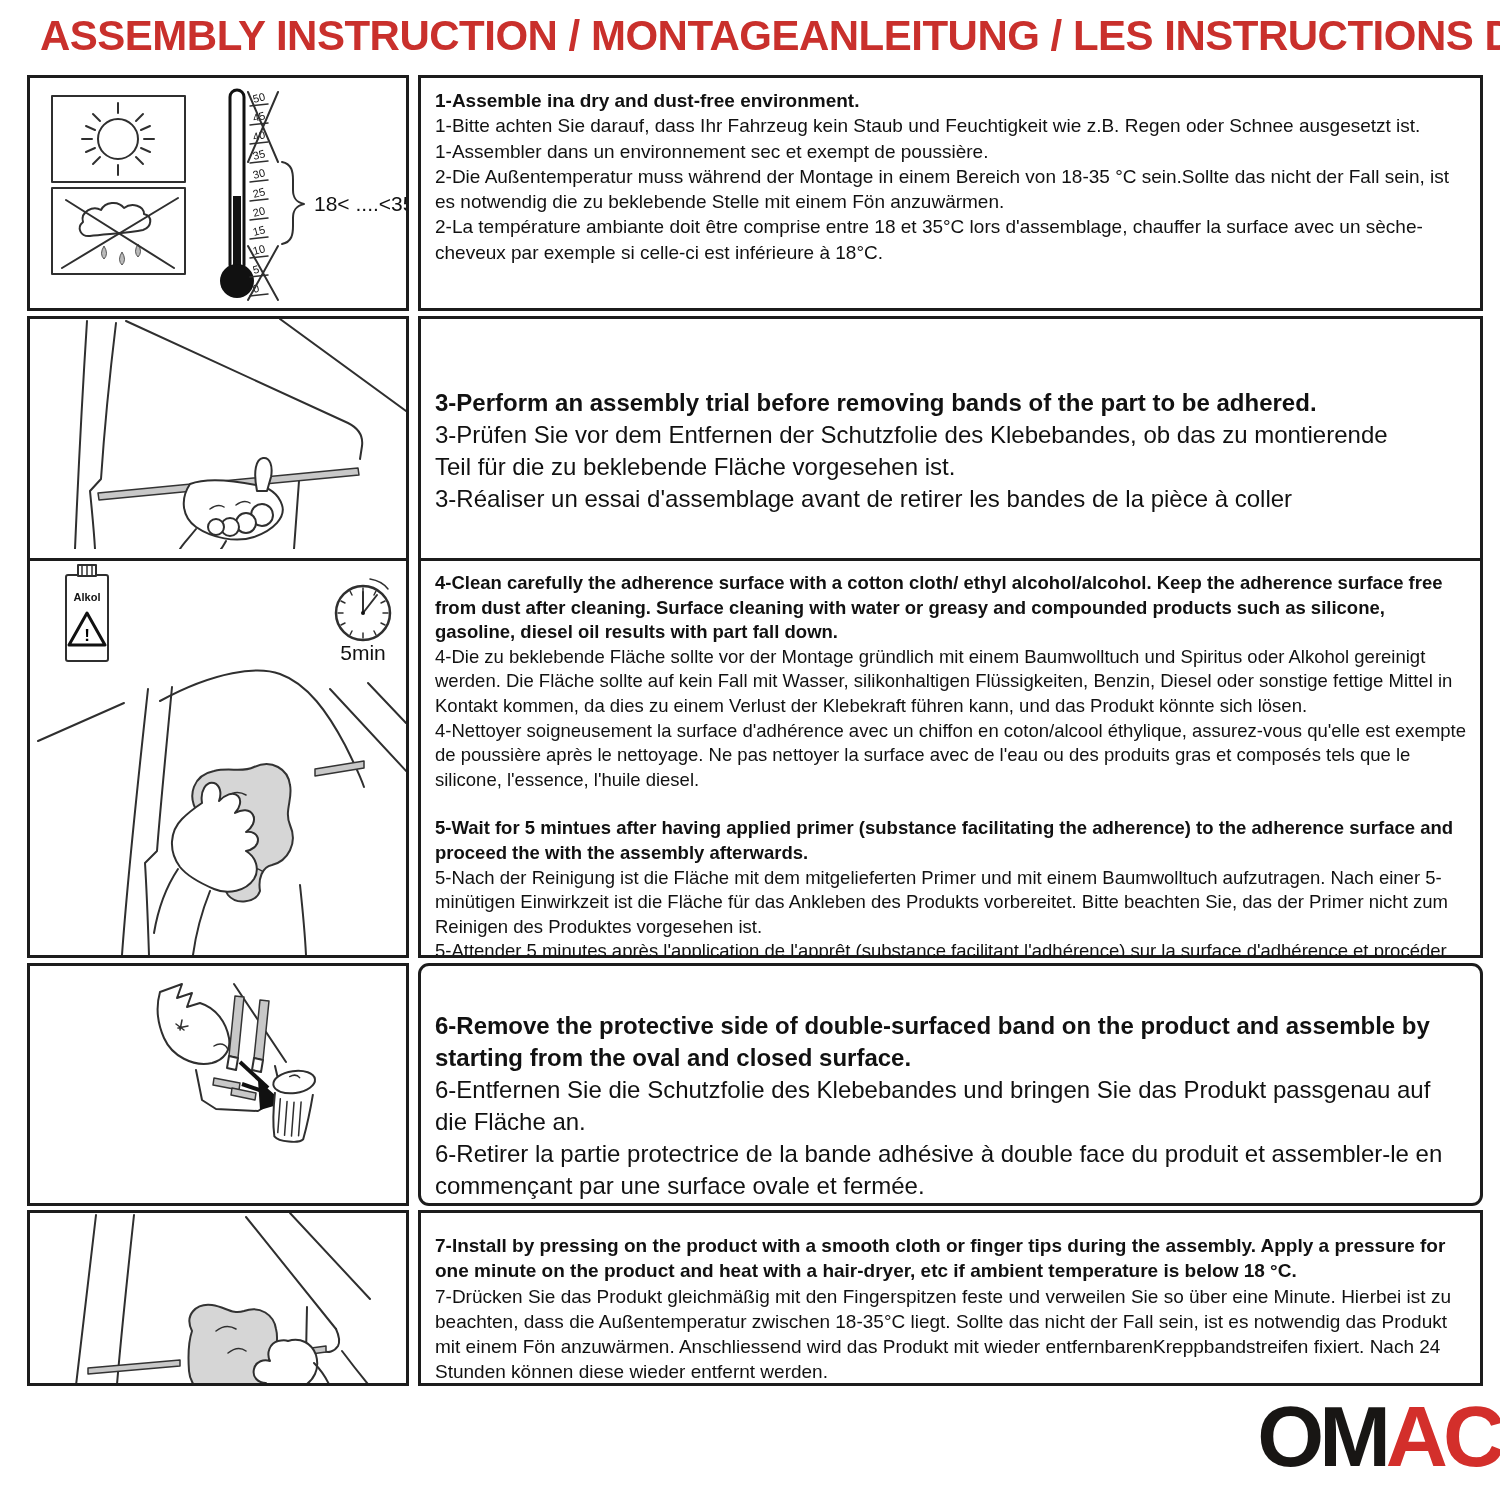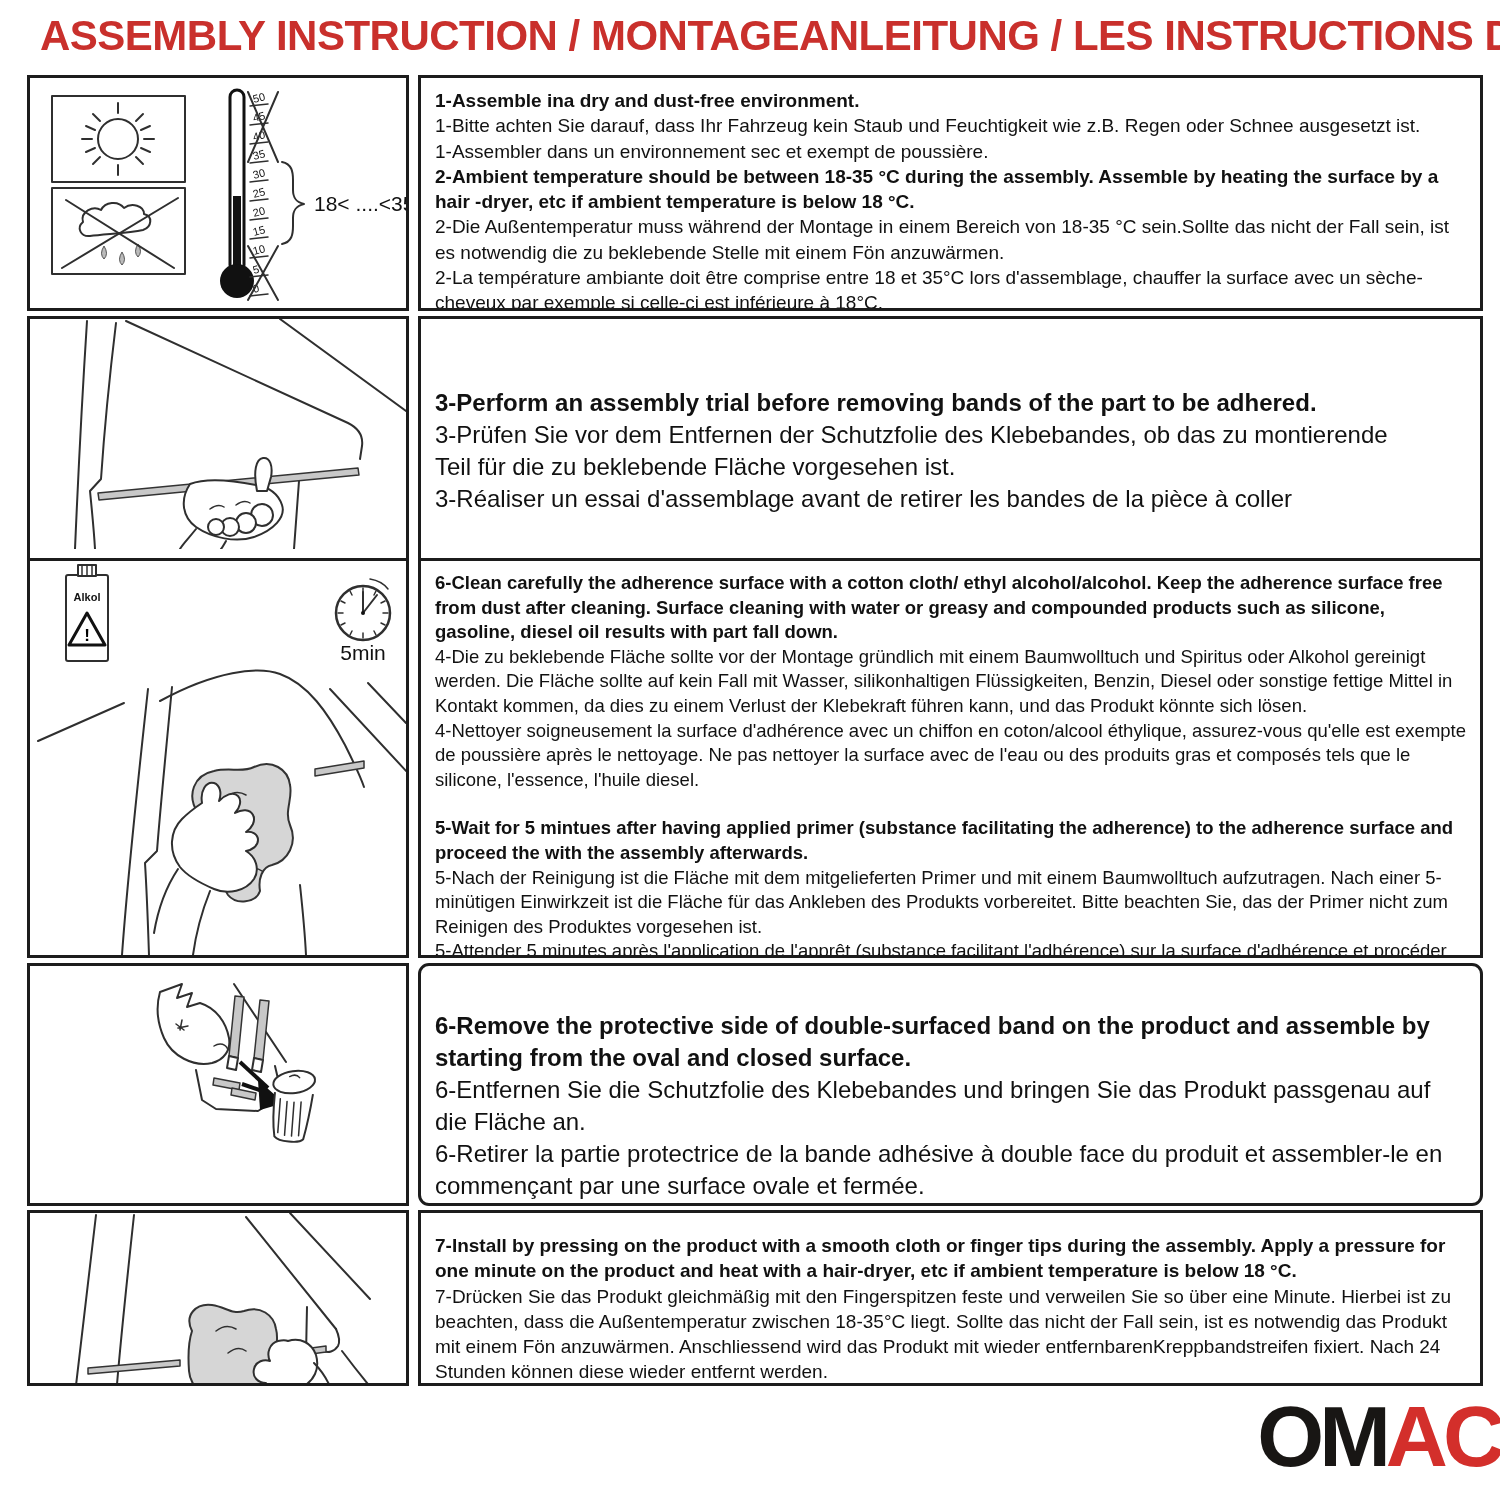--- a/index.html
+++ b/index.html
@@ -112,21 +112,20 @@
       <path class="sk" d="M252,84 C262,86 263,94 263,102 L263,112 C263,120 266,124 274,126 C266,128 263,132 263,140 L263,148 C263,156 262,164 252,166" stroke-width="2.5"></path>
       <text x="284" y="133" class="temp-label">18&lt; ....&lt;35 C</text>
     </g>
   </svg>
 </div>
 
 <div class="txt r1">
   <p class="b">1-Assemble ina dry and dust-free environment.</p>
   <p>1-Bitte achten Sie darauf, dass Ihr Fahrzeug kein Staub und Feuchtigkeit wie z.B. Regen oder Schnee ausgesetzt ist.</p>
   <p>1-Assembler dans un environnement sec et exempt de poussière.</p>
-  <p class="b gap">2-Ambient temperature should be between 18-35 °C  during the assembly. Assemble by heating the surface by a hair -dryer, etc if ambient temperature is below 18 °C.</p>
   <p>2-Die Außentemperatur muss während der Montage in einem Bereich von 18-35 °C  sein.Sollte das nicht der Fall sein, ist es notwendig die zu beklebende Stelle mit einem Fön anzuwärmen.</p>
   <p>2-La température ambiante doit être comprise entre 18 et 35°C lors d'assemblage, chauffer la surface avec un sèche-cheveux par exemple si celle-ci est inférieure à 18°C.</p>
 </div>
 
 <div class="fig r2">
   <svg width="376" height="230" viewBox="0 0 376 230">
     <path class="sk" d="M57,2 C52,80 48,160 45,230"></path>
     <path class="sk" d="M86,4 C78,70 73,130 71,160 L60,172 C62,192 64,212 65,230"></path>
     <path class="sk" d="M96,2 L318,104 Q334,112 332,127 L330,140"></path>
     <path class="sk" d="M250,0 L376,92"></path>
@@ -205,21 +204,21 @@
       <path class="skthin" d="M206,258 q10,-8 18,-2"></path>
       <path class="skthin" d="M214,312 q10,-8 18,-2"></path>
       <path class="white" d="M150,306 C138,290 140,270 152,258 C158,252 166,246 172,242 C170,230 176,220 184,222 C190,224 192,232 189,240 C195,234 203,230 208,235 C212,239 210,247 205,252 C212,248 220,248 223,254 C226,260 222,267 216,271 C222,270 228,273 228,279 C228,285 222,289 216,290 C226,296 230,308 224,318 C216,330 198,334 184,328 C170,322 158,316 150,306 Z"></path>
       <path class="sk" d="M148,308 C136,326 128,348 124,372"></path>
       <path class="sk" d="M180,330 C172,350 166,372 163,394"></path>
     </g>
   </svg>
 </div>
 
 <div class="txt r3">
-  <p class="b">6-Clean carefully the adherence surface with a cotton cloth/ ethyl alcohol/alcohol. Keep the adherence surface free from dust after cleaning. Surface cleaning with water or greasy and compounded products such as silicone, gasoline, diesel oil results with part fall down.</p>
+  <p class="b">4-Clean carefully the adherence surface with a cotton cloth/ ethyl alcohol/alcohol. Keep the adherence surface free from dust after cleaning. Surface cleaning with water or greasy and compounded products such as silicone, gasoline, diesel oil results with part fall down.</p>
   <p>4-Die zu beklebende Fläche sollte vor der Montage gründlich mit einem Baumwolltuch und Spiritus oder Alkohol gereinigt werden. Die Fläche sollte auf kein Fall mit Wasser, silikonhaltigen Flüssigkeiten, Benzin, Diesel oder sonstige fettige Mittel in Kontakt kommen, da dies zu einem Verlust der Klebekraft führen kann, und das Produkt könnte sich lösen.</p>
   <p>4-Nettoyer soigneusement la surface d'adhérence avec un chiffon en coton/alcool éthylique, assurez-vous qu'elle est exempte de poussière après le nettoyage. Ne pas nettoyer la surface avec de l'eau ou des produits gras et composés tels que le silicone, l'essence, l'huile diesel.</p>
   <p class="b gap">5-Wait for 5 mintues after having applied primer (substance facilitating the adherence) to the adherence surface and proceed the with the assembly afterwards.</p>
   <p>5-Nach der Reinigung ist die Fläche mit dem mitgelieferten Primer und mit einem Baumwolltuch aufzutragen. Nach einer 5-minütigen Einwirkzeit ist die Fläche für das Ankleben des Produkts vorbereitet. Bitte beachten Sie, das der Primer nicht zum Reinigen des Produktes vorgesehen ist.</p>
   <p>5-Attender 5 minutes après l'application de l'apprêt (substance facilitant l'adhérence) sur la surface d'adhérence et procéder ensuite à l'assemblage</p>
 </div>
 
 <div class="fig r4">
   <svg width="376" height="237" viewBox="0 0 376 237">
     <g>

